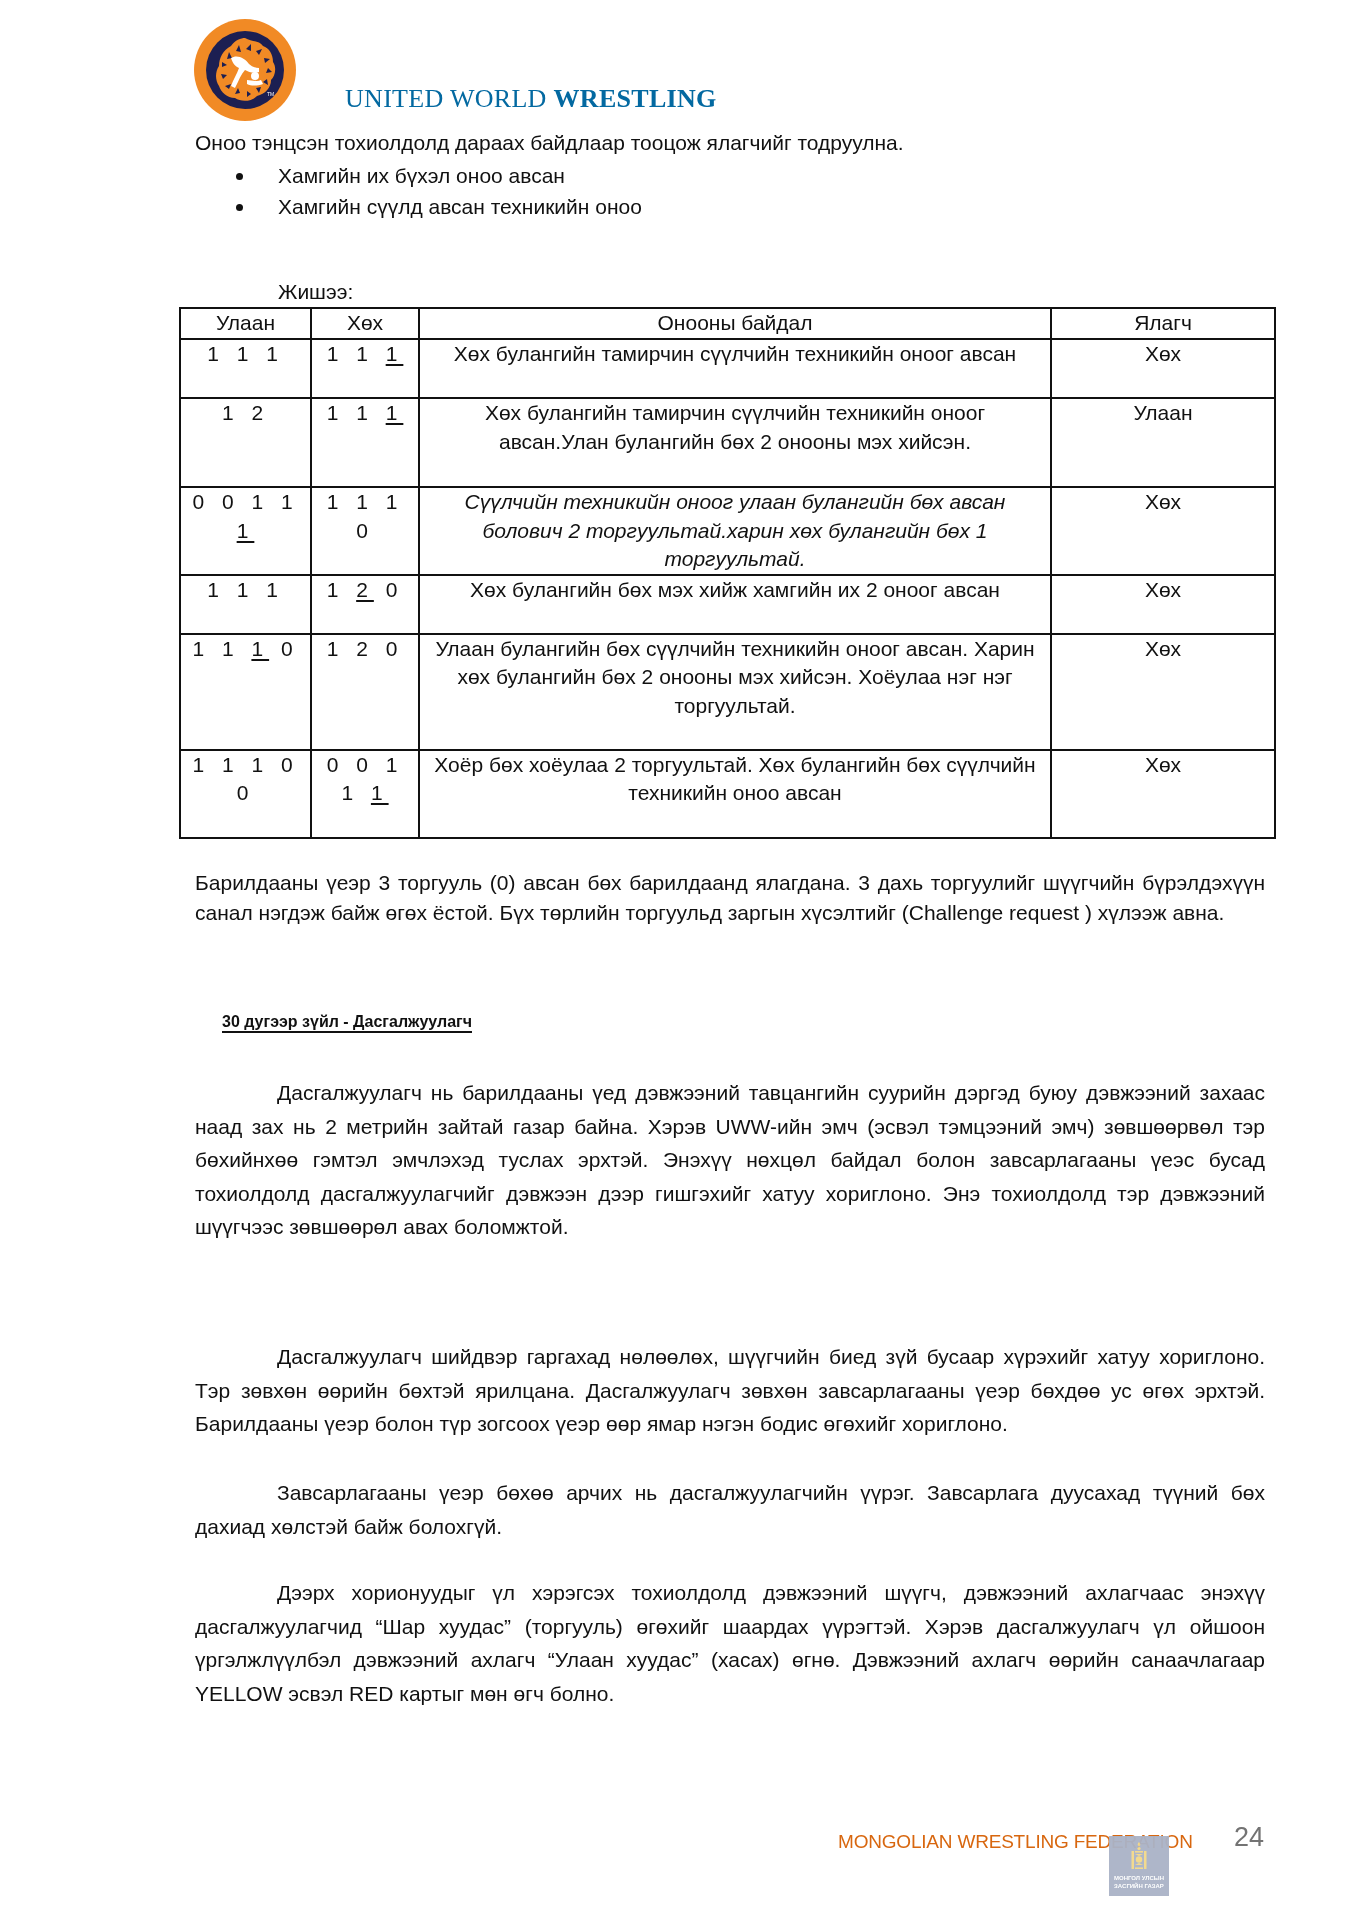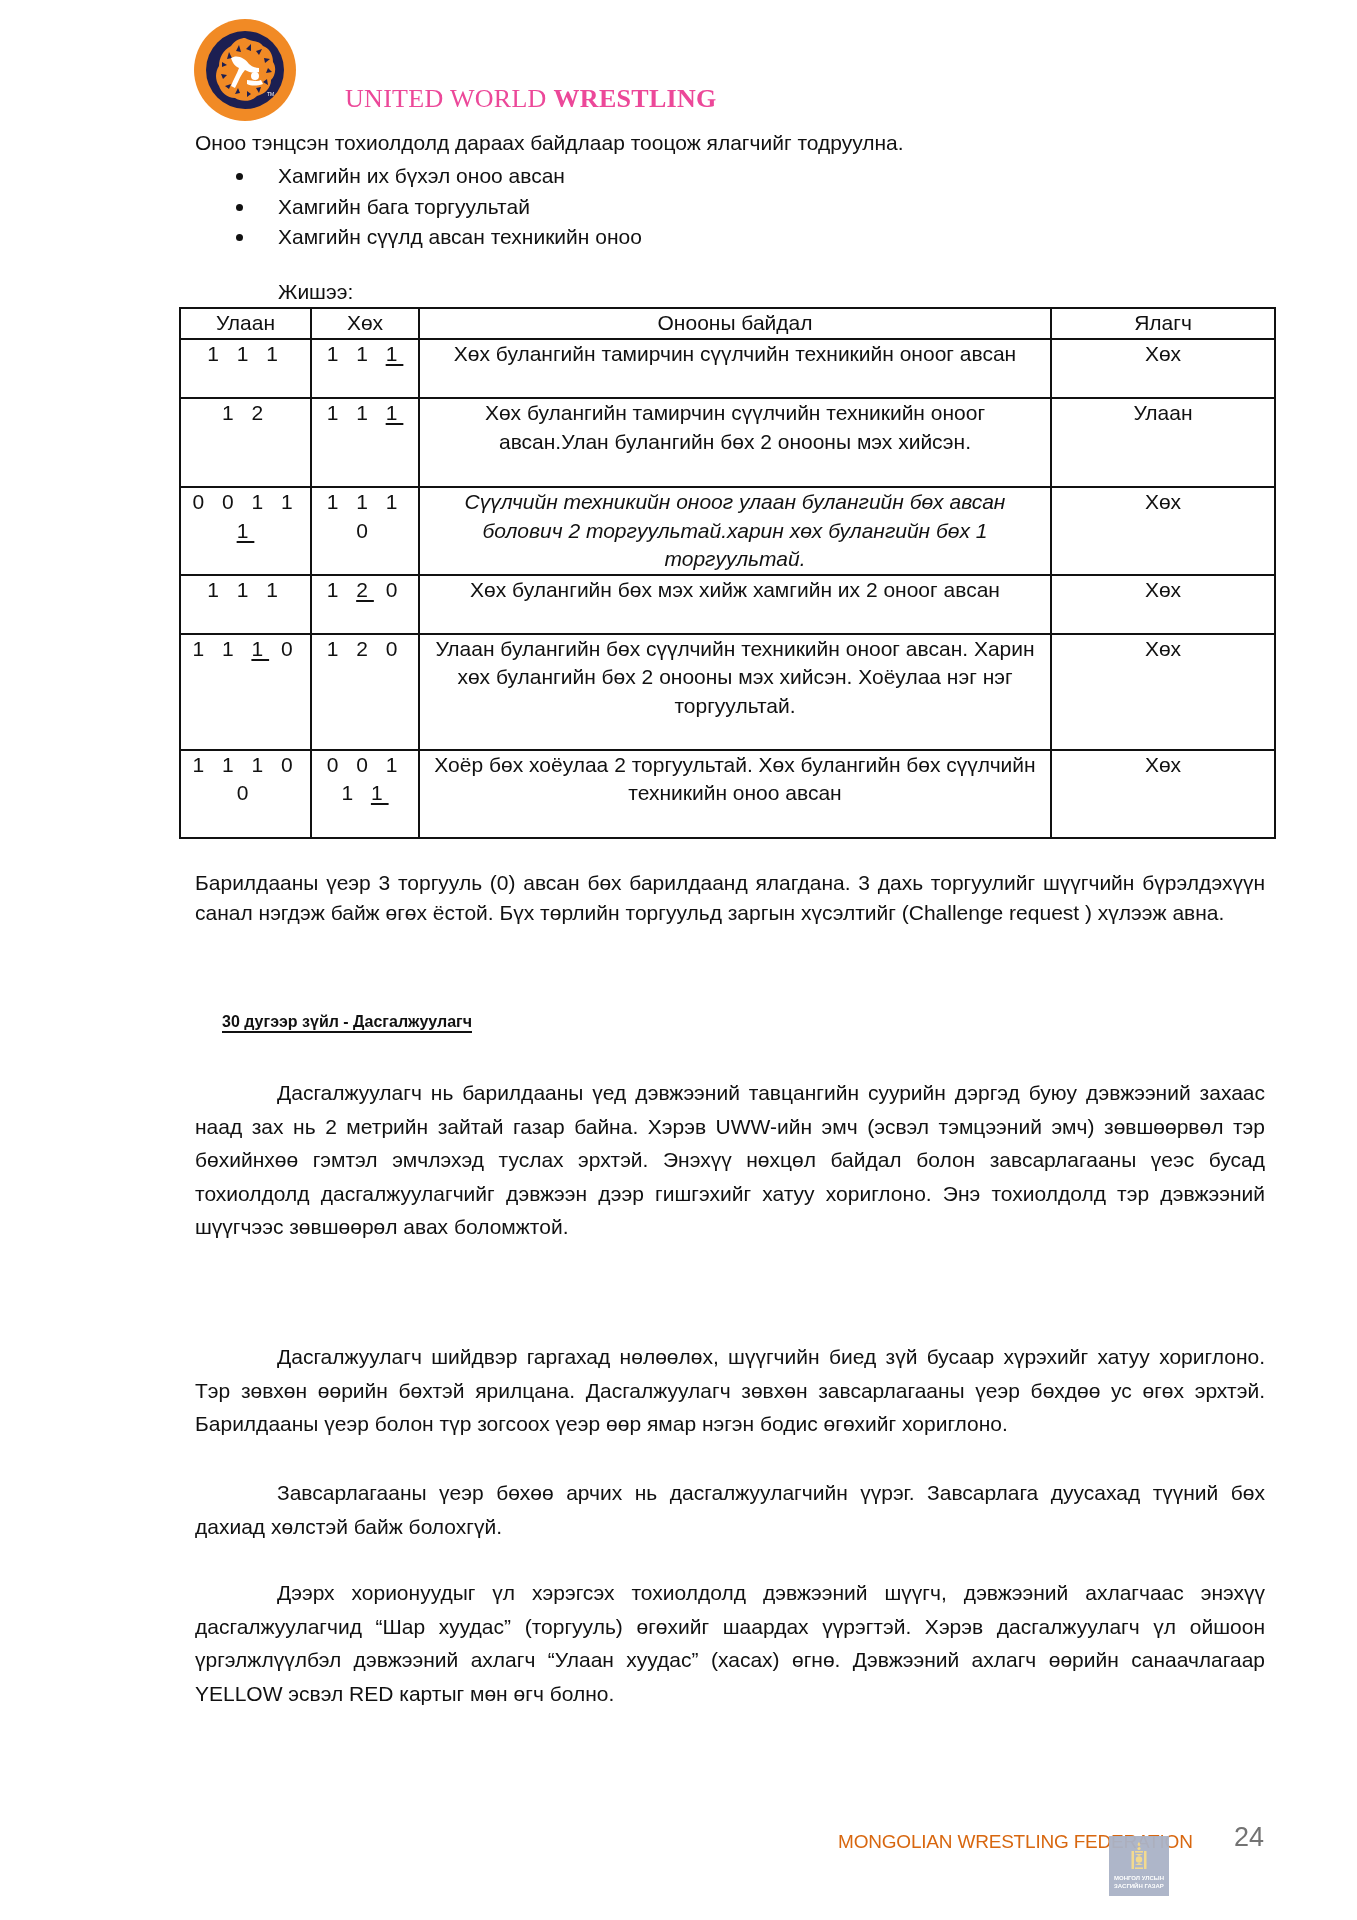--- a/index.html
+++ b/index.html
@@ -3,21 +3,21 @@
 <meta charset="utf-8">
 <style>
   html, body { margin: 0; padding: 0; background: #ffffff; }
   body { width: 1357px; height: 1920px; position: relative; overflow: hidden;
          font-family: "Liberation Sans", sans-serif; color: #111111; }
   .abs { position: absolute; }
 
   
   .logo { left: 193px; top: 18px; width: 104px; height: 104px; }
   .org-title { left: 345px; top: 84px; font-family: "Liberation Serif", serif; font-size: 26px;
-               color: #ec4899; letter-spacing: 0.3px; white-space: nowrap; }
+               color: #0369a1; letter-spacing: 0.3px; white-space: nowrap; }
   .org-title b { font-weight: bold; }
 
   
   .intro { left: 195px; top: 131px; font-size: 21px; white-space: nowrap; }
   .bullets { left: 232px; top: 161px; margin: 0; padding: 0; list-style: none; font-size: 21px; }
   .bullets li { height: 30.5px; line-height: 30.5px; white-space: nowrap; position: relative; padding-left: 46px; }
   .bullets li .dot { position: absolute; left: 4px; top: 12px; width: 7px; height: 7px; border-radius: 50%; background: #111; }
   .example-label { left: 278px; top: 280px; font-size: 21px; }
 
   
@@ -70,21 +70,20 @@
     <path d="M54 62 C58 62 64 64 68 62 L70 66 C64 68 58 68 54 66 Z"></path>
   </g>
   <text x="74" y="78" font-size="5" fill="#ffffff" font-family="Liberation Sans, sans-serif">TM</text>
 </svg>
 
 <div class="abs org-title"><span>UNITED WORLD </span><b>WRESTLING</b></div>
 
 <div class="abs intro">Оноо тэнцсэн тохиолдолд дараах байдлаар  тооцож ялагчийг тодруулна.</div>
 <ul class="abs bullets">
   <li><span class="dot"></span><span>Хамгийн их  бүхэл оноо авсан</span></li>
-  <li><span class="dot"></span><span>Хамгийн бага торгуультай</span></li>
   <li><span class="dot"></span><span>Хамгийн сүүлд авсан техникийн оноо</span></li>
 </ul>
 <div class="abs example-label">Жишээ:</div>
 
 <table class="scores">
   <colgroup>
       <col class="c1">
       <col class="c2">
       <col class="c3">
       <col class="c4">

